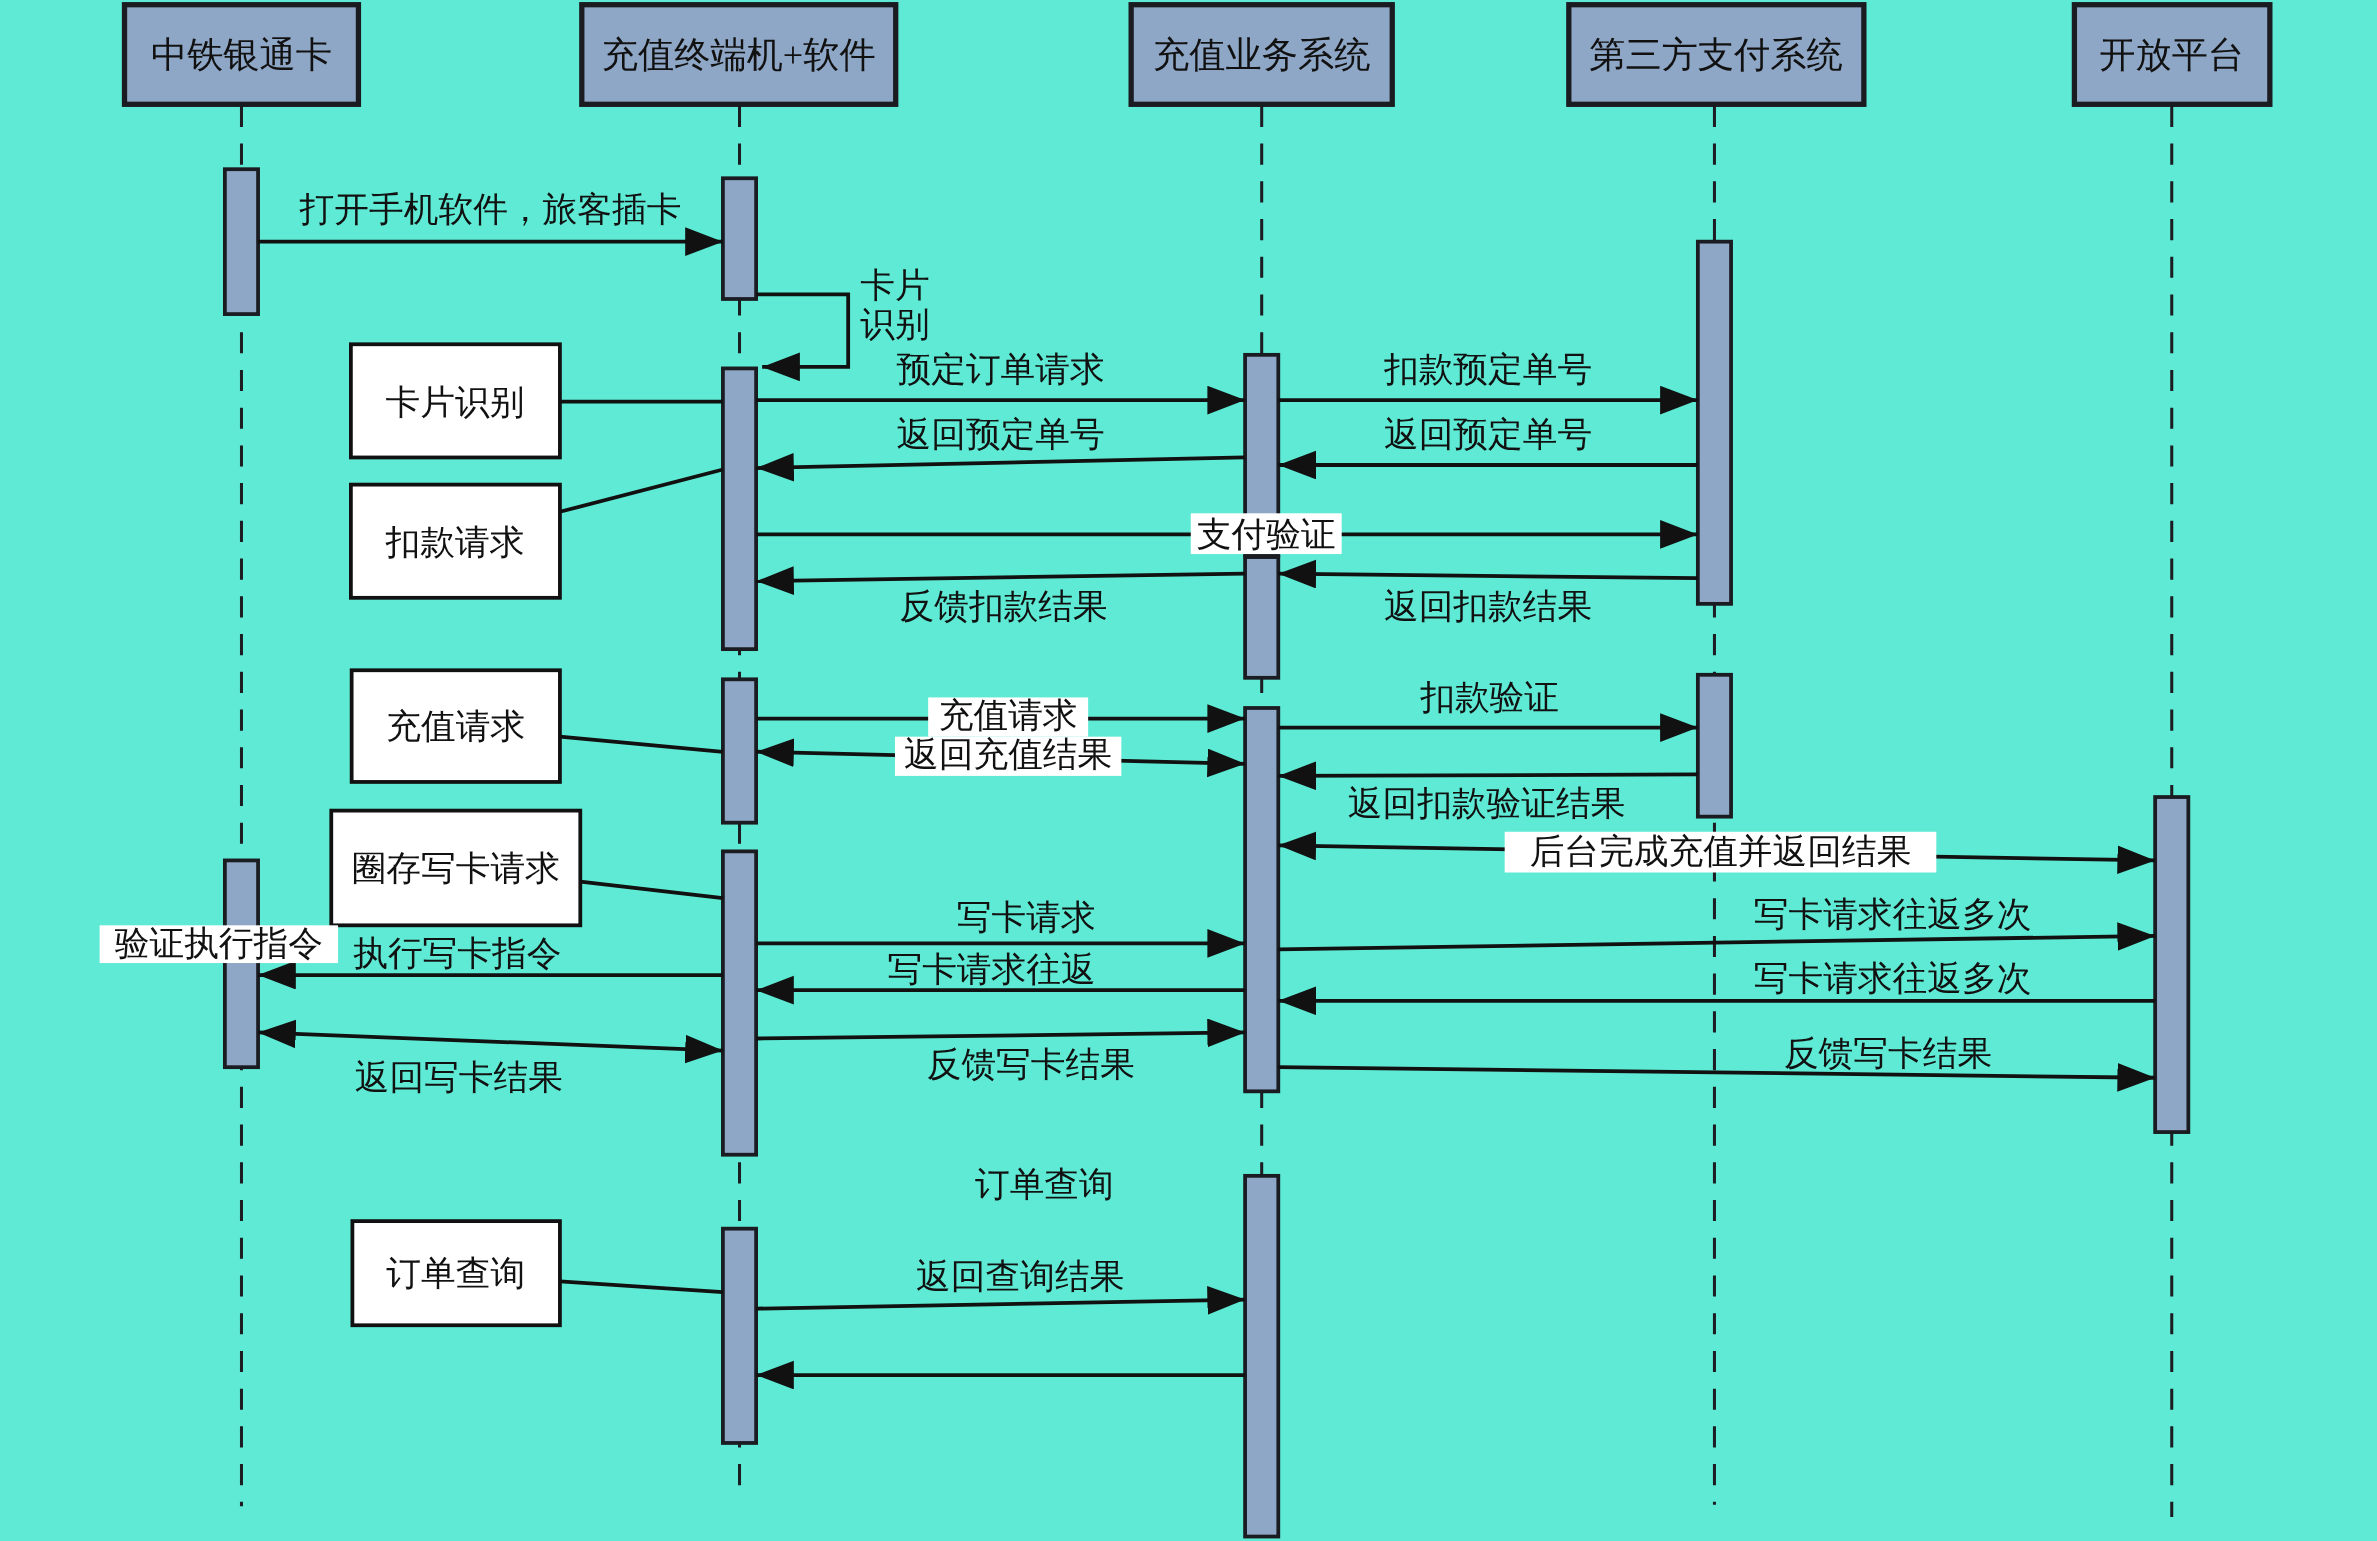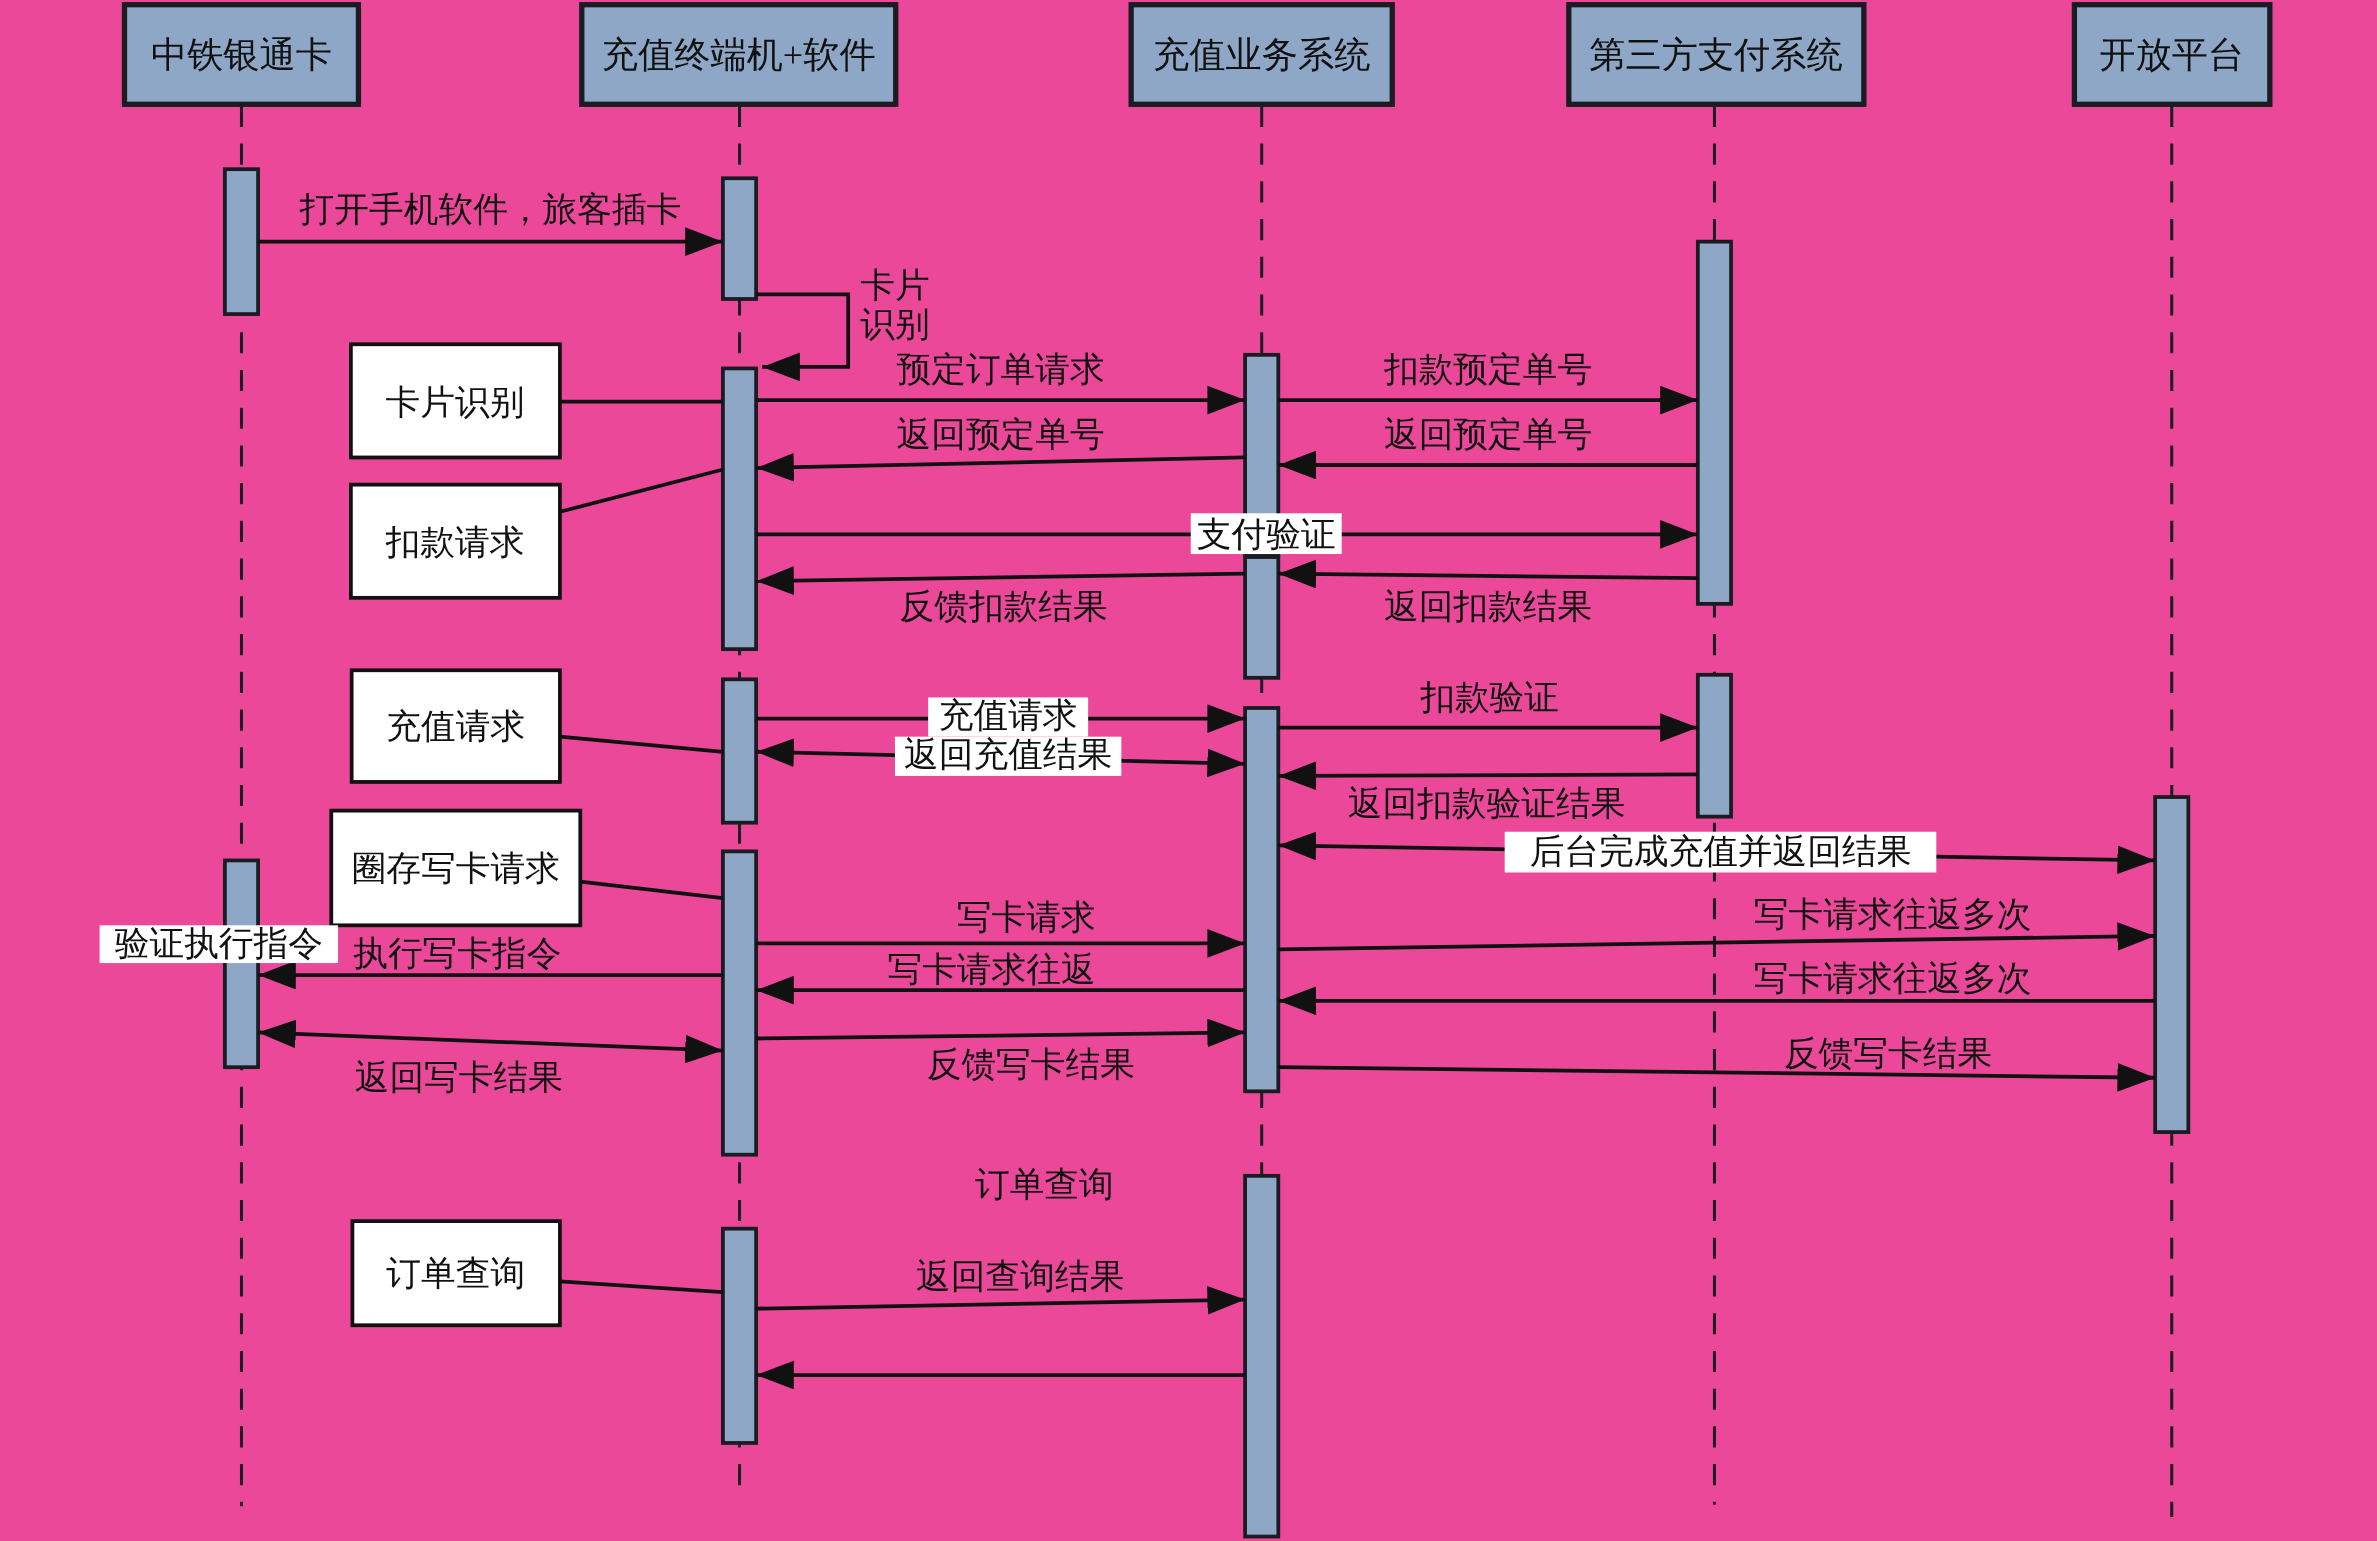--- a/index.html
+++ b/index.html
@@ -1,16 +1,16 @@
 <!DOCTYPE html>
 <html style="font-size:12px"><head>
 <meta charset="utf-8">
 <style>
   html,body{margin:0;padding:0;background:#ffffff;}
-  .stage{position:relative;width:2377px;height:1542px;background:#ec4899;overflow:hidden;}
+  .stage{position:relative;width:2377px;height:1542px;background:#5eead4;overflow:hidden;}
   svg{display:block;}
   text{font-family:"Liberation Serif","DejaVu Serif",serif;fill:#111111;}
   .actor-label{font-size:48px;}
   .msg-label{font-size:46px;}
   .box-label{font-size:46px;}
   .lifeline{stroke:#1c1d22;stroke-width:4;stroke-dasharray:28 22;fill:none;}
   .bar{fill:#8fa7c6;stroke:#1a1c22;stroke-width:5;}
   .actor-box{fill:#8fa7c6;stroke:#1a1c22;stroke-width:7;}
   .side-box{fill:#ffffff;stroke:#111111;stroke-width:5;}
   .msg{stroke:#111111;stroke-width:5;fill:none;}

